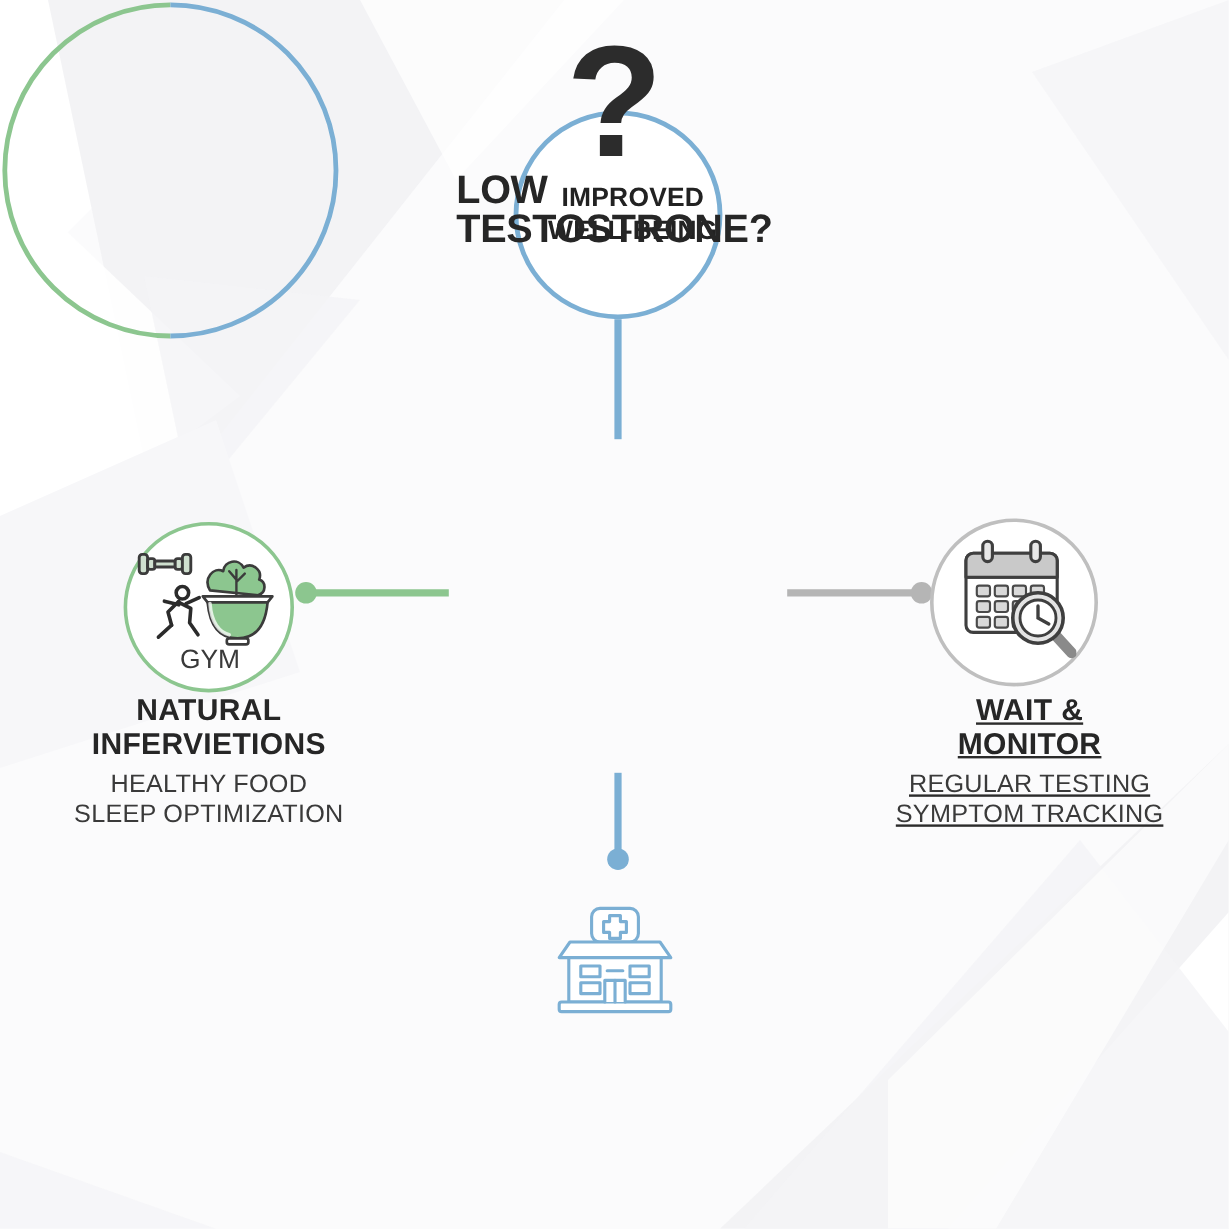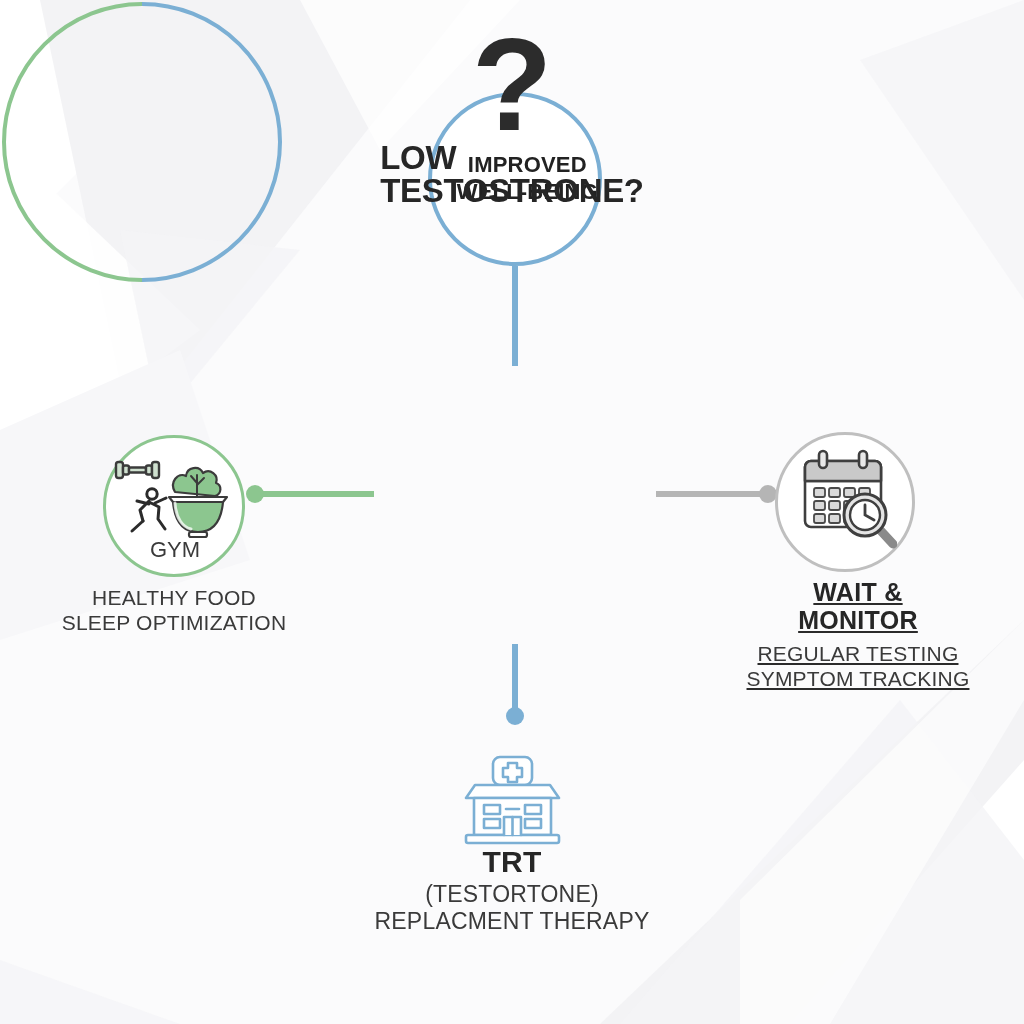--- a/index.html
+++ b/index.html
@@ -195,20 +195,22 @@
       <path d="M84,51 L84,30 M84,38 L78,31 M84,40 L91,33" stroke="#3b3b3b" stroke-width="2" fill="none" stroke-linecap="round"></path>
       <path d="M56,52 L114,52 L110,57 L60,57 Z" fill="#ffffff" stroke="#3b3b3b" stroke-width="2.2" stroke-linejoin="round"></path>
       <path d="M60,57 L110,57 c-2,22 -12,30 -25,30 c-13,0 -23,-8 -25,-30 z" fill="#8CC68F" stroke="#3b3b3b" stroke-width="2.2" stroke-linejoin="round"></path>
       <path d="M62,58 c1,16 8,24 16,26" stroke="#ffffff" stroke-width="3" fill="none" stroke-linecap="round" opacity=".75"></path>
       <rect x="76" y="87" width="18" height="5" rx="2" fill="#ffffff" stroke="#3b3b3b" stroke-width="2.2"></rect>
     </g>
     <text x="62" y="112" text-anchor="middle" font-family="Liberation Sans, sans-serif" font-size="22" fill="#3a3a3a">GYM</text>
   </svg>
 
   <div class="label-block" id="left-labels">
+    <div class="title">NATURAL
+INFERVIETIONS</div>
     <div class="sub">HEALTHY FOOD
 SLEEP OPTIMIZATION</div>
   </div>
 
   <div class="circle" id="right-circle"></div>
   <svg id="calendar-icon" viewBox="0 0 100 102">
     <g stroke="#3f3f3f" stroke-width="2.6" stroke-linejoin="round">
       <rect x="8" y="14" width="76" height="66" rx="6" fill="#ffffff"></rect>
       <path d="M8,34 L84,34" fill="none"></path>
       <path d="M8,20 a6,6 0 0 1 6,-6 L78,14 a6,6 0 0 1 6,6 L84,34 L8,34 Z" fill="#c9c9c9"></path>
@@ -256,19 +258,14 @@
       <rect x="29" y="50" width="16" height="9"></rect>
       <rect x="70" y="50" width="16" height="9"></rect>
       <rect x="29" y="64" width="16" height="9"></rect>
       <rect x="70" y="64" width="16" height="9"></rect>
       <line x1="51" y1="54" x2="64" y2="54"></line>
       <path d="M49,80 L49,62 L66,62 L66,80"></path>
       <line x1="57.5" y1="62" x2="57.5" y2="80"></line>
     </g>
   </svg>
 
-  <div class="label-block" id="bottom-labels">
-    <div class="title">TRT</div>
-    <div class="sub">(TESTORTONE)
-REPLACMENT THERAPY</div>
-  </div>
 
 </div>
 
 </body></html>

